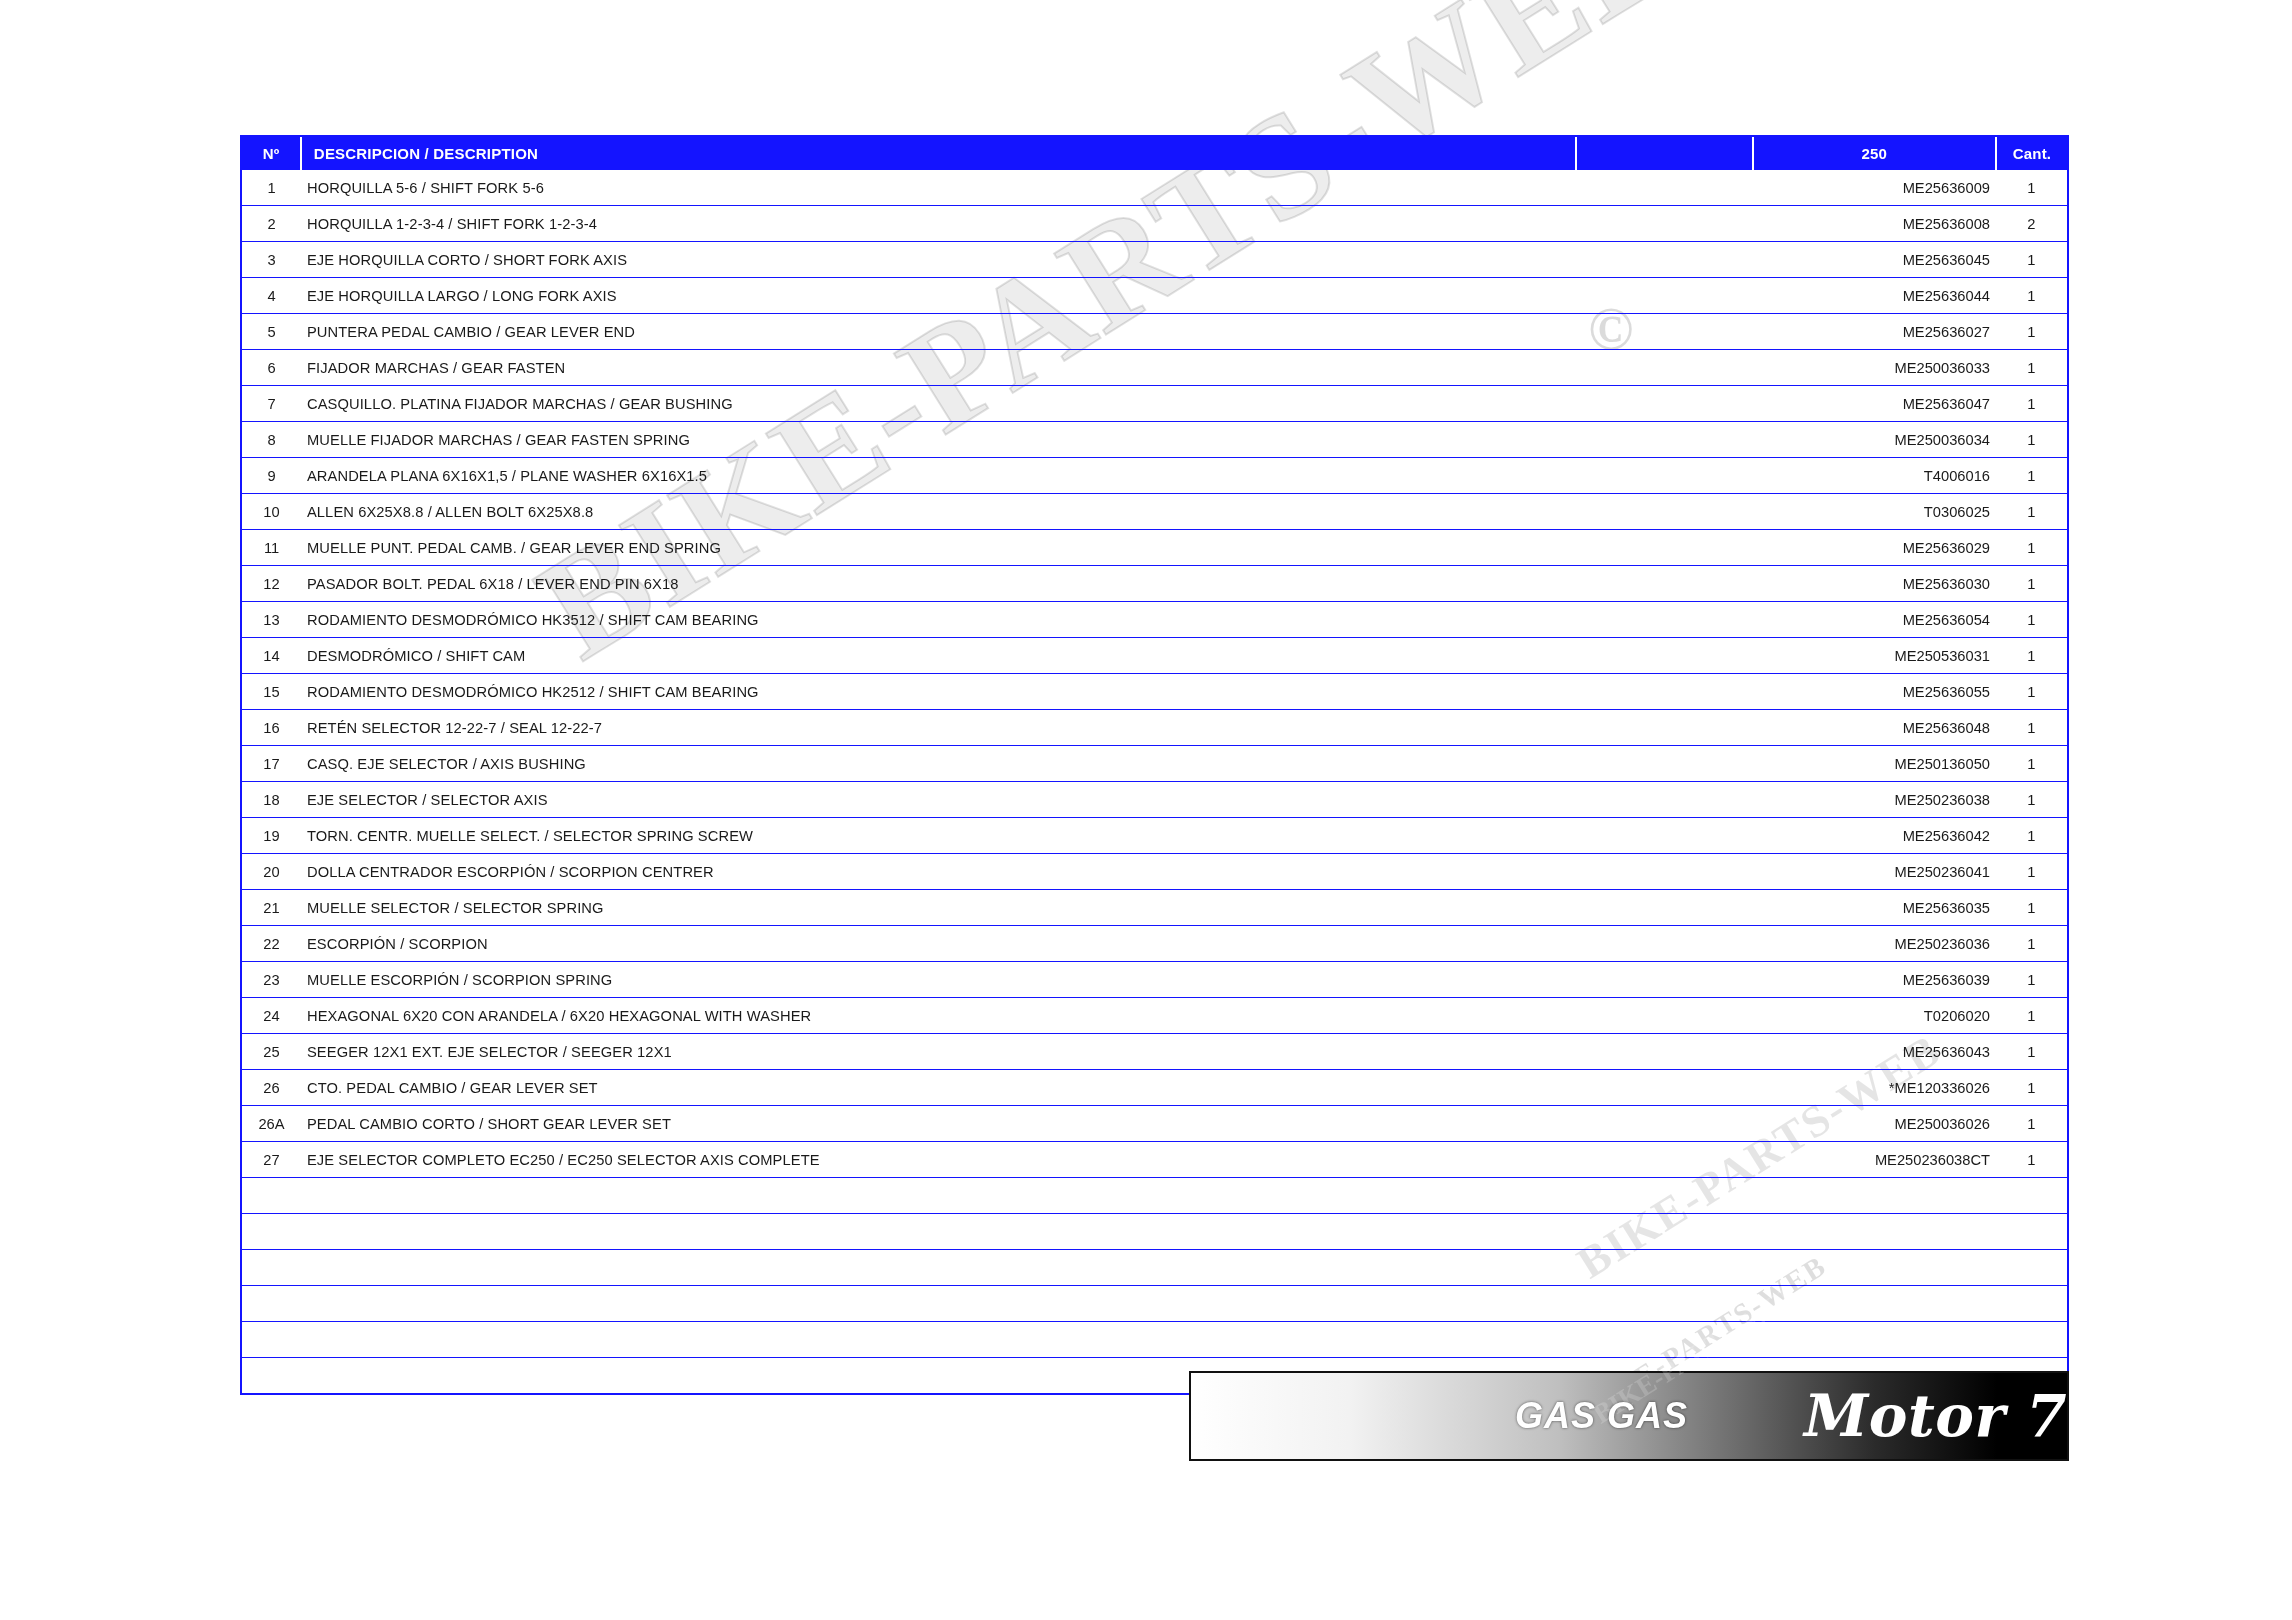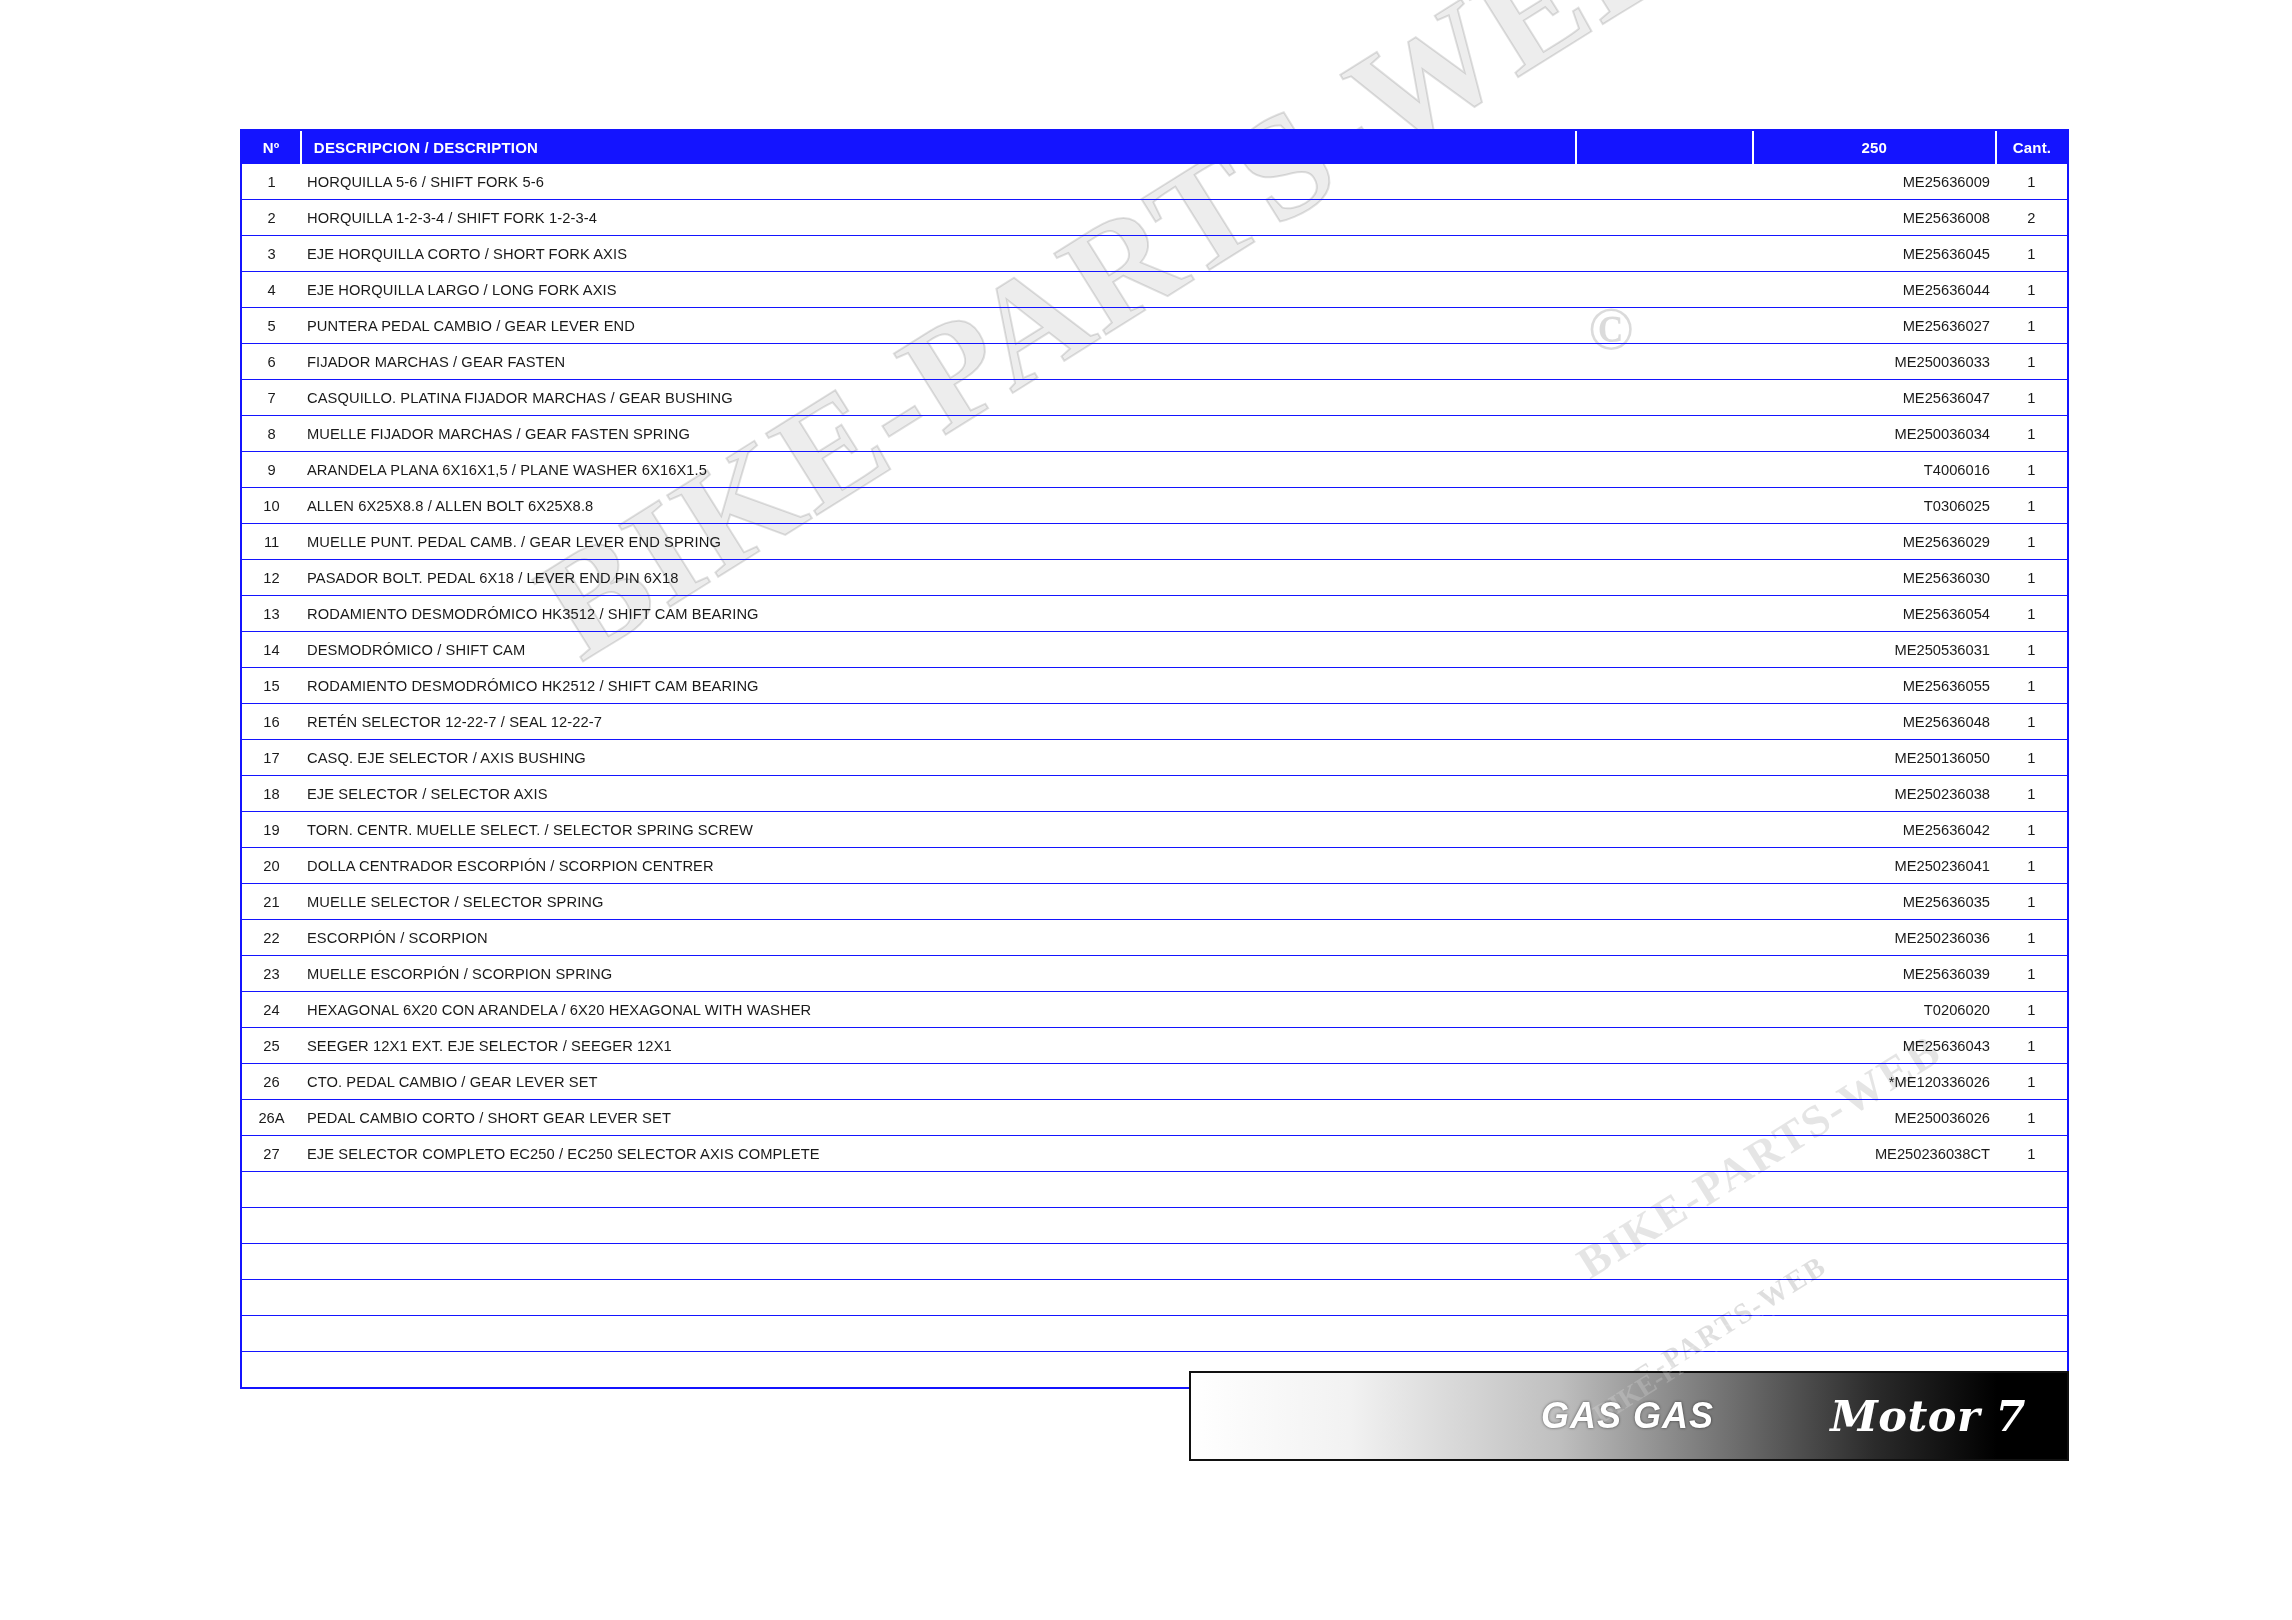--- a/index.html
+++ b/index.html
@@ -63,21 +63,21 @@
     font-size: 29px;
     transform: rotate(-32deg);
     transform-origin: left top;
     color: rgba(0,0,0,0.13);
   }
 
   
   #parts-table-wrap {
     position: absolute;
     left: 240px;
-    top: 129px;
+    top: 135px;
     width: 1829px;
     border: 2.9px solid #1414ff;
     box-sizing: border-box;
     background: transparent;
   }
   table.parts {
     width: 100%;
     border-collapse: collapse;
     table-layout: fixed;
     background: transparent;
@@ -144,24 +144,23 @@
     font-size: 36px;
     color: #ffffff;
     letter-spacing: 1px;
     margin-right: 116px;
     text-shadow: 0 0 2.9px rgba(0,0,0,0.6);
   }
   #section-text {
     font-family: "DejaVu Serif", serif;
     font-style: italic;
     font-weight: bold;
-    font-size: 43px;
+    font-size: 58px;
     color: #ffffff;
     letter-spacing: 0.5px;
-    margin-right: 41px;
   }
   #footer-wm {
     position: absolute;
     left: 1588px;
     top: 1404px;
     font-family: "Liberation Serif", serif;
     font-weight: bold;
     font-size: 27.4px;
     color: rgba(255,255,255,0.18);
     transform: rotate(-32deg);

